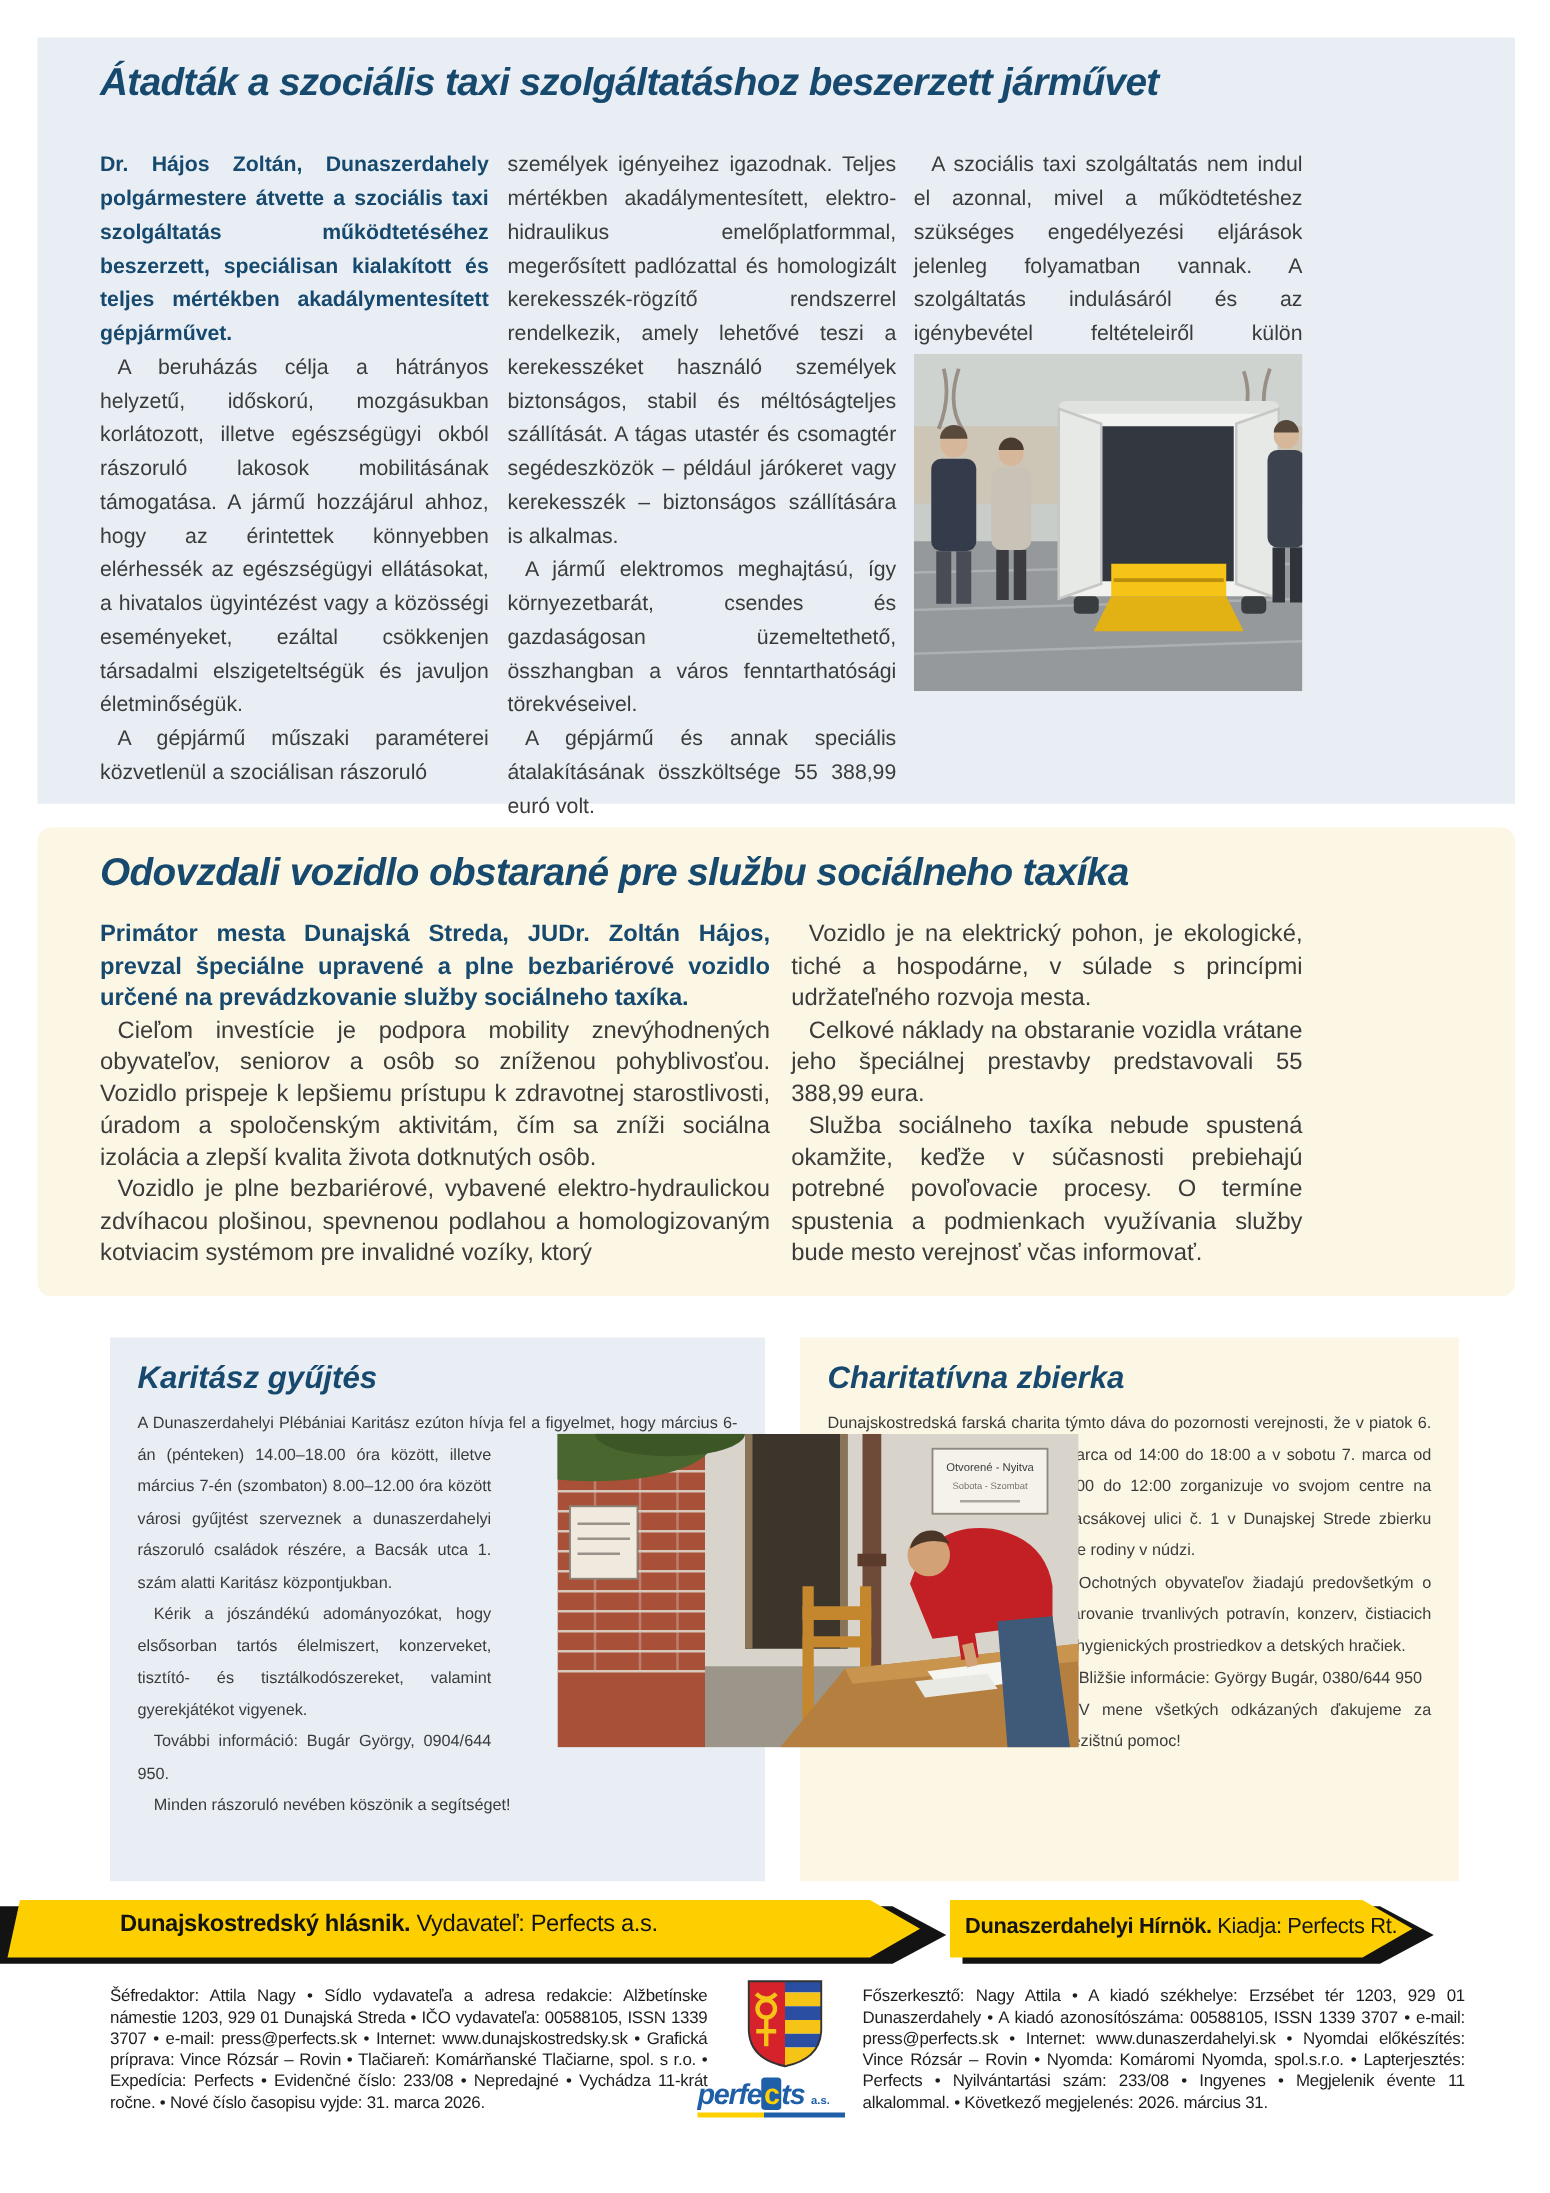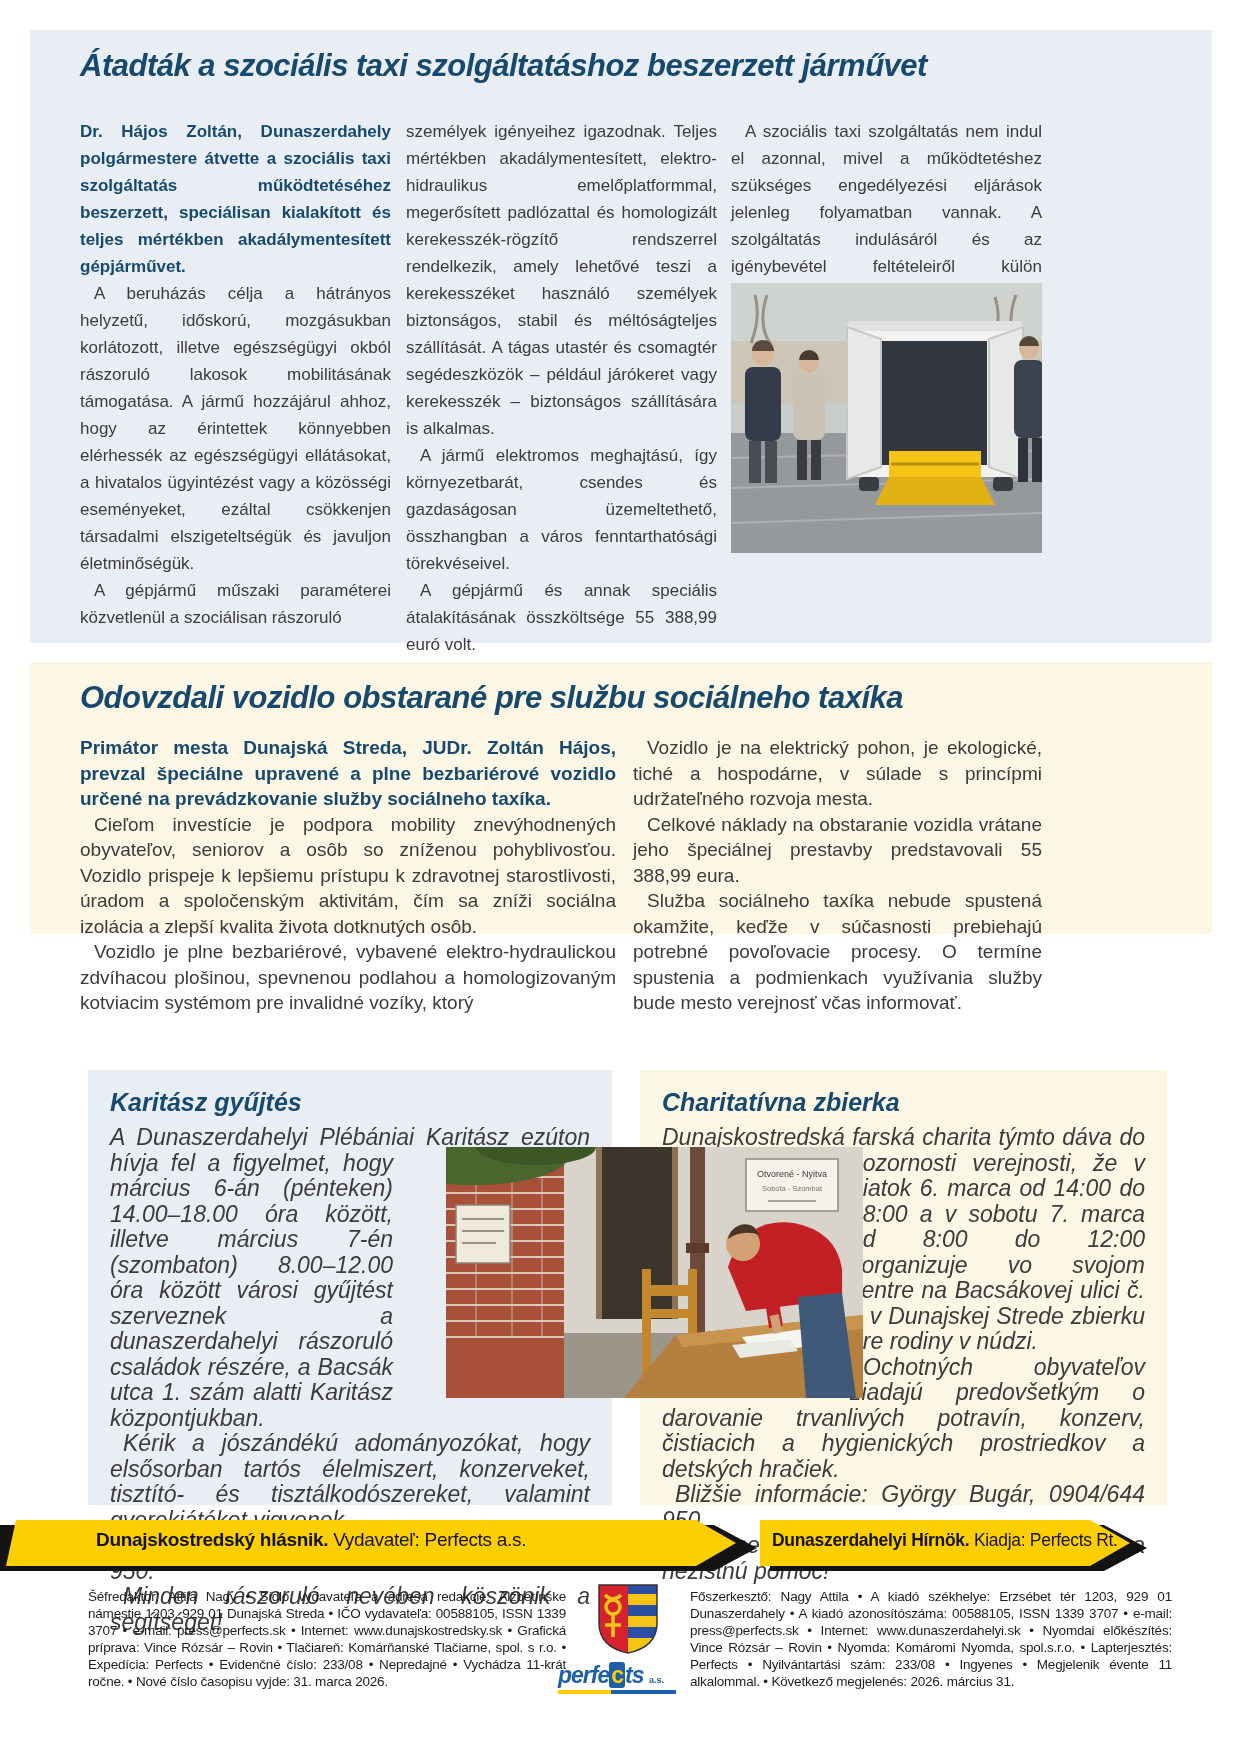--- a/index.html
+++ b/index.html
@@ -12,21 +12,21 @@
              color:#16496d;letter-spacing:-0.5px;white-space:nowrap;}
   .col{position:absolute;font-size:17px;line-height:27px;text-align:justify;}
   .col p{margin:0;}
   .col p.ind{text-indent:14px;}
   .lead{color:#16496d;font-weight:bold;}
   .sk .col{line-height:25.5px;font-size:19px;}
   .photo{position:absolute;overflow:hidden;}
   .photo svg{display:block;}
   .box{position:absolute;padding:18px 22px;box-sizing:border-box;}
   .box-title{font-style:italic;font-weight:bold;font-size:25px;color:#16496d;margin:0 0 8px 0;}
-  .box-body{font-size:23px;line-height:25.5px;text-align:justify;font-style:italic;}
+  .box-body{font-size:13px;line-height:25.5px;text-align:justify;}
   .box-body p{margin:0;}
   .box-body p.ind{text-indent:13px;}
   .spacer-r{float:right;width:187px;height:280px;shape-outside:inset(27px 0 0 0);margin-left:10px;}
   .spacer-l{float:left;width:178px;height:280px;shape-outside:inset(27px 0 0 0);margin-right:10px;}
   .banner-svg{position:absolute;left:0;top:1512px;}
   .banner-text{position:absolute;font-size:19px;color:#131313;letter-spacing:-0.3px;white-space:nowrap;}
   .banner-text b{font-weight:bold;}
   .imprint{position:absolute;font-size:13.5px;line-height:17px;text-align:justify;
            color:#1d1d1d;letter-spacing:-0.2px;}
   .logo-wrap{position:absolute;left:558px;top:1662px;width:160px;}
@@ -96,21 +96,21 @@
           <rect x="80" y="157" width="10" height="40" fill="#3c3c40"></rect>
         <circle cx="298" cy="66" r="10" fill="#d7b79a"></circle>
           <path d="M288 63 a10 10 0 0 1 20 0 z" fill="#55473a"></path>
         <rect x="283" y="77" width="30" height="78" rx="8" fill="#3c424e"></rect>
         <rect x="287" y="155" width="10" height="44" fill="#30343a"></rect>
           <rect x="301" y="155" width="10" height="44" fill="#30343a"></rect>
       </svg>
     </div>
   </div>
 
-  <div class="section sec-cream sk" style="left:30px;top:662px;width:1182px;height:272px;">
+  <div class="section sec-cream sk" style="left:30px;top:662px;width:1182px;height:375px;border-radius:11px;">
     <div class="art-title" style="left:50px;top:18px;">Odovzdali vozidlo obstarané pre službu sociálneho taxíka</div>
 
     <div class="col" style="left:50px;top:73px;width:536px;">
       <p class="lead">Primátor mesta Dunajská Streda, JUDr. Zoltán Hájos, prevzal špeciálne upravené a plne bezbariérové vozidlo určené na prevádzkovanie služby sociálneho taxíka.</p>
       <p class="ind">Cieľom investície je podpora mobility znevýhodnených obyvateľov, seniorov a osôb so zníženou pohyblivosťou. Vozidlo prispeje k lepšiemu prístupu k zdravotnej starostlivosti, úradom a spoločenským aktivitám, čím sa zníži sociálna izolácia a zlepší kvalita života dotknutých osôb.</p>
       <p class="ind">Vozidlo je plne bezbariérové, vybavené elektro-hydraulickou zdvíhacou plošinou, spevnenou podlahou a homologizovaným kotviacim systémom pre invalidné vozíky, ktorý</p>
     </div>
 
     <div class="col" style="left:603px;top:73px;width:409px;">
       <p class="ind">Vozidlo je na elektrický pohon, je ekologické, tiché a hospodárne, v súlade s princípmi udržateľného rozvoja mesta.</p>
@@ -129,21 +129,21 @@
       <p class="ind">Minden rászoruló nevében köszönik a segítséget!</p>
     </div>
   </div>
 
   <div class="box sec-cream" style="left:640px;top:1070px;width:527px;height:435px;">
     <div class="box-title">Charitatívna zbierka</div>
     <div class="box-body">
       <div class="spacer-l"></div>
       <p>Dunajskostredská farská charita týmto dáva do pozornosti verejnosti, že v piatok 6. marca od 14:00 do 18:00 a v sobotu 7. marca od 8:00 do 12:00 zorganizuje vo svojom centre na Bacsákovej ulici č. 1 v Dunajskej Strede zbierku pre rodiny v núdzi.</p>
       <p class="ind">Ochotných obyvateľov žiadajú predovšetkým o darovanie trvanlivých potravín, konzerv, čistiacich a hygienických prostriedkov a detských hračiek.</p>
-      <p class="ind">Bližšie informácie: György Bugár, 0904/644 950</p>
+      <p class="ind">Bližšie informácie: György Bugár, 0380/644 950</p>
       <p class="ind">V mene všetkých odkázaných ďakujeme za nezištnú pomoc!</p>
     </div>
   </div>
 
   <div class="photo" style="left:413px;top:1147px;width:417px;height:251px;z-index:5;padding-left:33px;">
     <svg width="417" height="251" viewBox="0 0 417 251">
       <rect width="417" height="251" fill="#d9d4cb"></rect>
 
       <rect width="118" height="251" fill="#a85038"></rect>
       <g stroke="#d8c9bd" stroke-width="2">

